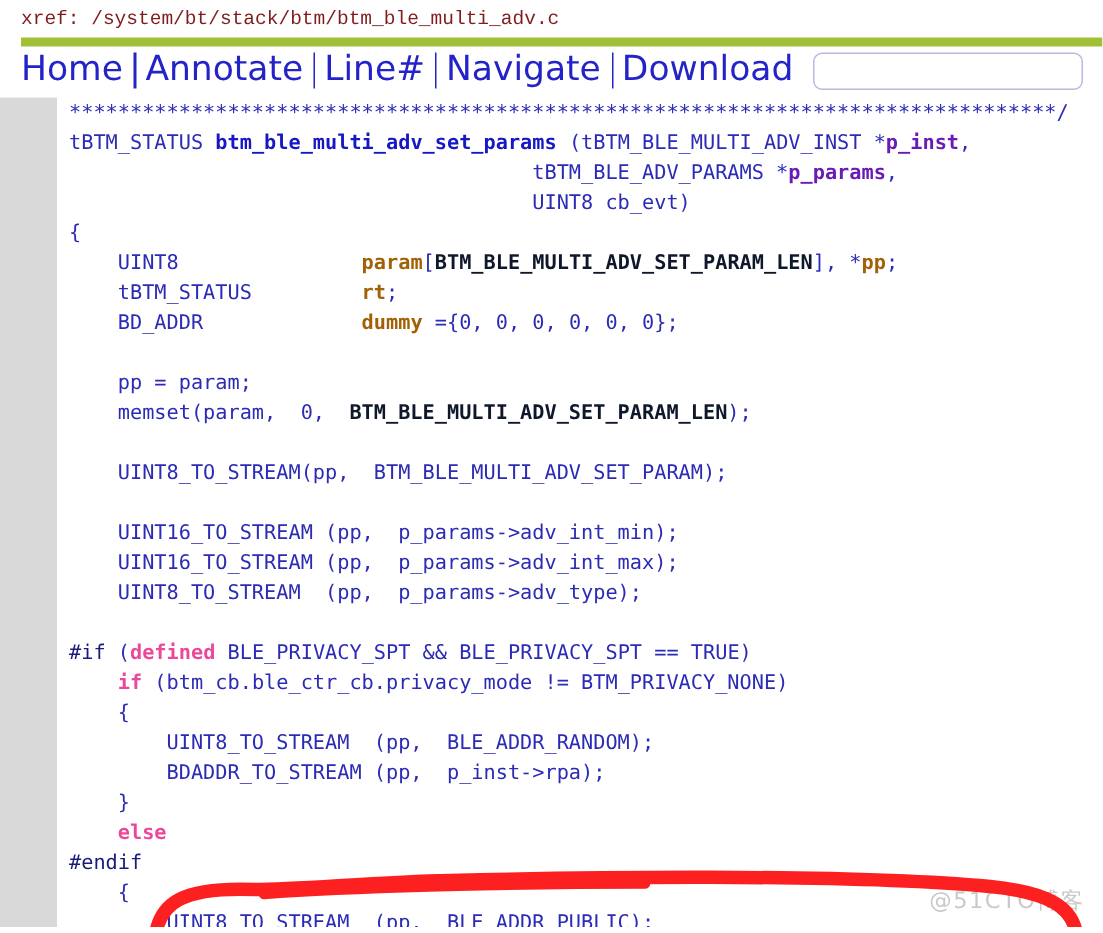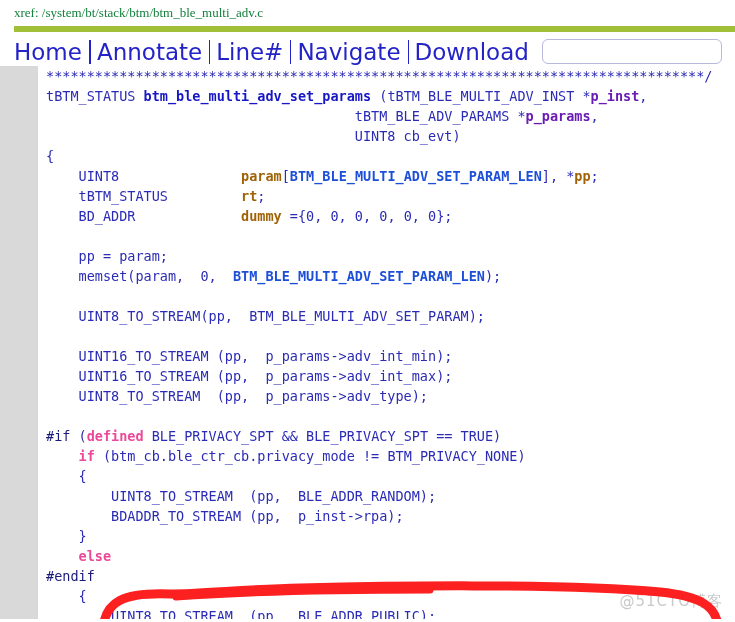--- a/index.html
+++ b/index.html
@@ -6,28 +6,28 @@
   html,body{margin:0;padding:0;}
   body{
     width:735px;height:622px;overflow:hidden;background:#ffffff;
     font-family:"DejaVu Sans Mono","Liberation Mono",monospace;
   }
   .page{position:relative;width:735px;height:622px;overflow:hidden;}
 
   
   .xref-header{
     padding:5px 0 4px 14px;
-    font-family:Liberation Serif, serif;
-    font-size:13px;color:#15803d;letter-spacing:0px;white-space:nowrap;
+    font-family:Liberation Mono, monospace;
+    font-size:13px;color:#7f1d1d;letter-spacing:0px;white-space:nowrap;
   }
   .green-rule{height:6px;background:#a2c037;margin:1px 0 0 14px;width:721px;}
 
   
   .menubar{
-    display:flex;align-items:flex-end;gap:0;
+    display:flex;align-items:flex-start;gap:0;
     padding:4px 0 2px 14px;height:34px;box-sizing:border-box;
   }
   .menu-link{
     font-family:"DejaVu Sans","Liberation Sans",sans-serif;
     font-size:23px;color:#2323c8;text-decoration:none;line-height:1;
     padding:0 7px 0 6px;white-space:nowrap;cursor:pointer;
   }
   .menu-link:first-child{padding-left:0;}
   .menu-sep{
     width:1px;height:24px;background:#2323c8;display:inline-block;
@@ -63,21 +63,21 @@
   .code{
     padding-left:8px;position:relative;z-index:1;
     font-family:"DejaVu Sans Mono","Liberation Mono",monospace;
     color:#2b2bb5;
   }
 
   
   .t-plain  {color:#2b2bb5;}
   .t-comment{color:#2b2bb5;}
   .t-fname  {color:#1717c6;font-weight:bold;}
-  .t-macro  {color:#1d4ed8;font-weight:bold;}
+  .t-macro  {color:#0f172a;font-weight:bold;}
   .t-var    {color:#a16207;font-weight:bold;}
   .t-kw     {color:#ec4899;font-weight:bold;}
   .t-pp     {color:#1a1a7a;font-weight:normal;}
   .t-arg    {color:#6a1bb5;font-weight:bold;}
   .t-type   {color:#2b2bb5;}
 
   
   .annot{
     position:absolute;left:0;top:0;width:735px;height:622px;
     pointer-events:none;z-index:5;

